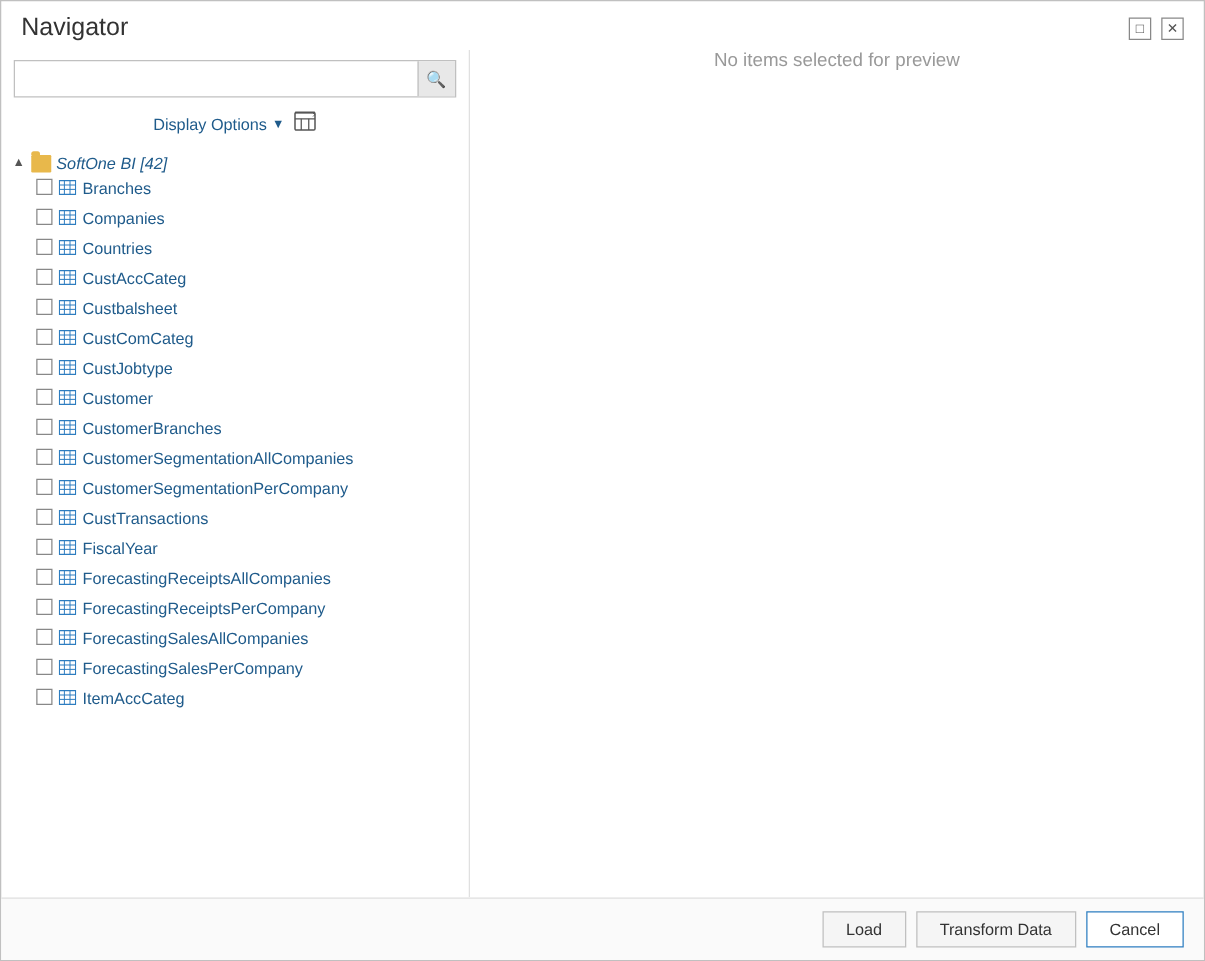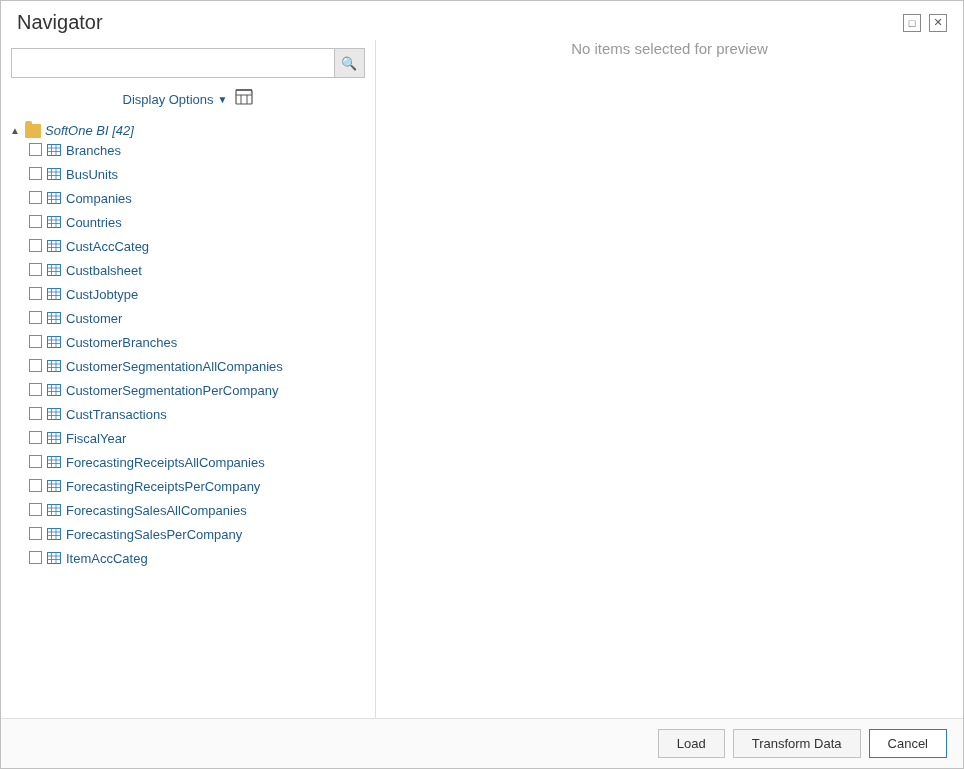--- a/index.html
+++ b/index.html
@@ -322,33 +322,20 @@
             <div class="item-checkbox"></div>
             <div class="table-icon">
               <svg viewBox="0 0 14 12">
                   <rect x="0.5" y="0.5" width="13" height="11" fill="none" stroke="#2d7dc0" stroke-width="1"></rect>
                   <line x1="0.5" y1="4" x2="13.5" y2="4" stroke="#2d7dc0" stroke-width="0.8"></line>
                   <line x1="0.5" y1="7.5" x2="13.5" y2="7.5" stroke="#2d7dc0" stroke-width="0.8"></line>
                   <line x1="4.5" y1="0.5" x2="4.5" y2="11.5" stroke="#2d7dc0" stroke-width="0.8"></line>
                   <line x1="9" y1="0.5" x2="9" y2="11.5" stroke="#2d7dc0" stroke-width="0.8"></line>
                 </svg>
             </div>
-            <span class="item-label">BusUnits</span>
-          </div>
-          <div class="tree-item">
-            <div class="item-checkbox"></div>
-            <div class="table-icon">
-              <svg viewBox="0 0 14 12">
-                  <rect x="0.5" y="0.5" width="13" height="11" fill="none" stroke="#2d7dc0" stroke-width="1"></rect>
-                  <line x1="0.5" y1="4" x2="13.5" y2="4" stroke="#2d7dc0" stroke-width="0.8"></line>
-                  <line x1="0.5" y1="7.5" x2="13.5" y2="7.5" stroke="#2d7dc0" stroke-width="0.8"></line>
-                  <line x1="4.5" y1="0.5" x2="4.5" y2="11.5" stroke="#2d7dc0" stroke-width="0.8"></line>
-                  <line x1="9" y1="0.5" x2="9" y2="11.5" stroke="#2d7dc0" stroke-width="0.8"></line>
-                </svg>
-            </div>
             <span class="item-label">Companies</span>
           </div>
           <div class="tree-item">
             <div class="item-checkbox"></div>
             <div class="table-icon">
               <svg viewBox="0 0 14 12">
                   <rect x="0.5" y="0.5" width="13" height="11" fill="none" stroke="#2d7dc0" stroke-width="1"></rect>
                   <line x1="0.5" y1="4" x2="13.5" y2="4" stroke="#2d7dc0" stroke-width="0.8"></line>
                   <line x1="0.5" y1="7.5" x2="13.5" y2="7.5" stroke="#2d7dc0" stroke-width="0.8"></line>
                   <line x1="4.5" y1="0.5" x2="4.5" y2="11.5" stroke="#2d7dc0" stroke-width="0.8"></line>
@@ -375,20 +362,33 @@
             <div class="table-icon">
               <svg viewBox="0 0 14 12">
                   <rect x="0.5" y="0.5" width="13" height="11" fill="none" stroke="#2d7dc0" stroke-width="1"></rect>
                   <line x1="0.5" y1="4" x2="13.5" y2="4" stroke="#2d7dc0" stroke-width="0.8"></line>
                   <line x1="0.5" y1="7.5" x2="13.5" y2="7.5" stroke="#2d7dc0" stroke-width="0.8"></line>
                   <line x1="4.5" y1="0.5" x2="4.5" y2="11.5" stroke="#2d7dc0" stroke-width="0.8"></line>
                   <line x1="9" y1="0.5" x2="9" y2="11.5" stroke="#2d7dc0" stroke-width="0.8"></line>
                 </svg>
             </div>
             <span class="item-label">Custbalsheet</span>
+          </div>
+          <div class="tree-item">
+            <div class="item-checkbox"></div>
+            <div class="table-icon">
+              <svg viewBox="0 0 14 12">
+                  <rect x="0.5" y="0.5" width="13" height="11" fill="none" stroke="#2d7dc0" stroke-width="1"></rect>
+                  <line x1="0.5" y1="4" x2="13.5" y2="4" stroke="#2d7dc0" stroke-width="0.8"></line>
+                  <line x1="0.5" y1="7.5" x2="13.5" y2="7.5" stroke="#2d7dc0" stroke-width="0.8"></line>
+                  <line x1="4.5" y1="0.5" x2="4.5" y2="11.5" stroke="#2d7dc0" stroke-width="0.8"></line>
+                  <line x1="9" y1="0.5" x2="9" y2="11.5" stroke="#2d7dc0" stroke-width="0.8"></line>
+                </svg>
+            </div>
+            <span class="item-label">CustComCateg</span>
           </div>
           <div class="tree-item">
             <div class="item-checkbox"></div>
             <div class="table-icon">
               <svg viewBox="0 0 14 12">
                   <rect x="0.5" y="0.5" width="13" height="11" fill="none" stroke="#2d7dc0" stroke-width="1"></rect>
                   <line x1="0.5" y1="4" x2="13.5" y2="4" stroke="#2d7dc0" stroke-width="0.8"></line>
                   <line x1="0.5" y1="7.5" x2="13.5" y2="7.5" stroke="#2d7dc0" stroke-width="0.8"></line>
                   <line x1="4.5" y1="0.5" x2="4.5" y2="11.5" stroke="#2d7dc0" stroke-width="0.8"></line>
                   <line x1="9" y1="0.5" x2="9" y2="11.5" stroke="#2d7dc0" stroke-width="0.8"></line>

